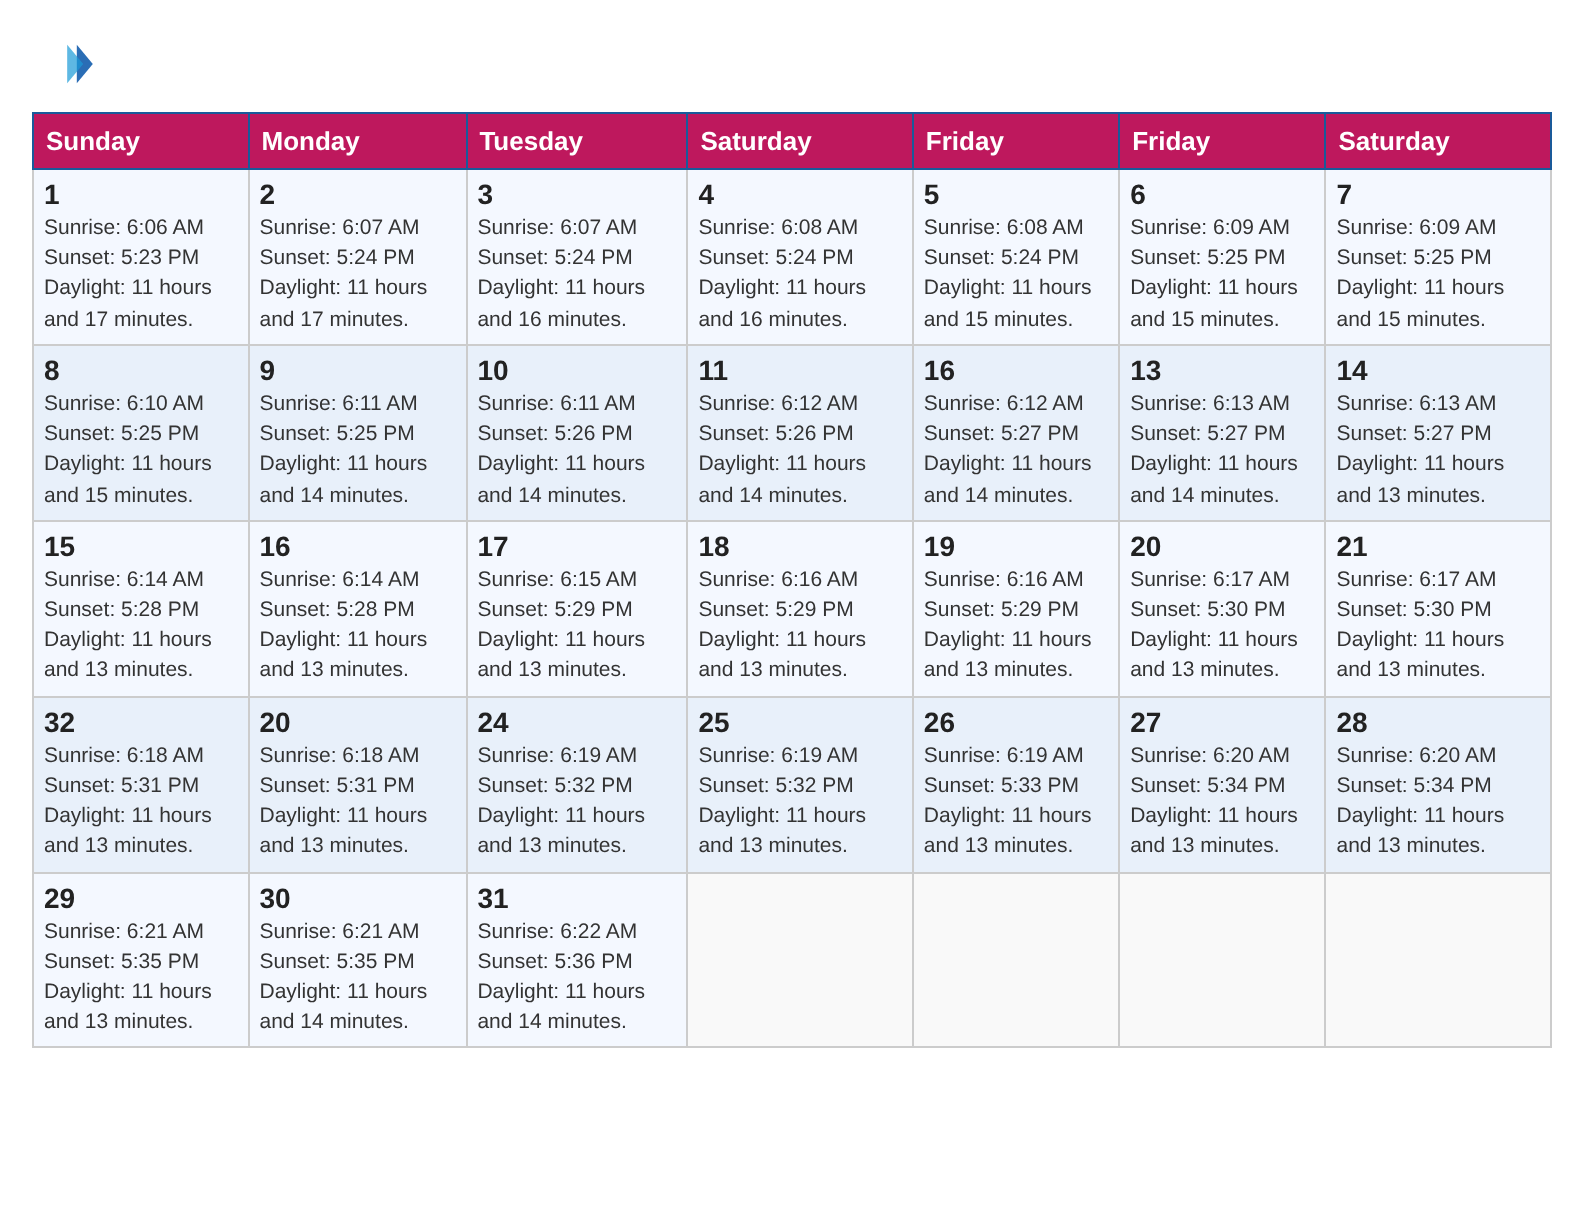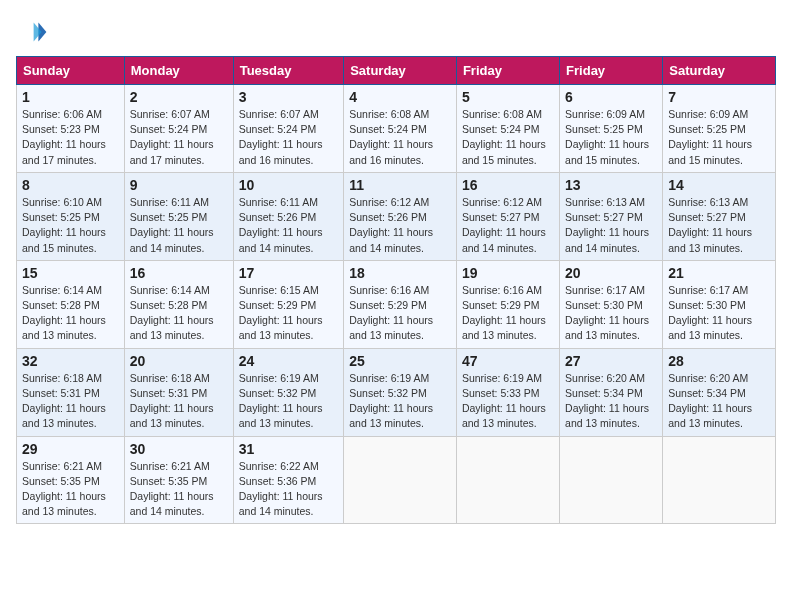--- a/index.html
+++ b/index.html
@@ -220,21 +220,21 @@
       </td>
         <td>
         <span class="day-num">24</span>
         <span class="day-info">Sunrise: 6:19 AM<br>Sunset: 5:32 PM<br>Daylight: 11 hours and 13 minutes.</span>
       </td>
         <td>
         <span class="day-num">25</span>
         <span class="day-info">Sunrise: 6:19 AM<br>Sunset: 5:32 PM<br>Daylight: 11 hours and 13 minutes.</span>
       </td>
         <td>
-        <span class="day-num">47</span>
+        <span class="day-num">26</span>
         <span class="day-info">Sunrise: 6:19 AM<br>Sunset: 5:33 PM<br>Daylight: 11 hours and 13 minutes.</span>
       </td>
         <td>
         <span class="day-num">27</span>
         <span class="day-info">Sunrise: 6:20 AM<br>Sunset: 5:34 PM<br>Daylight: 11 hours and 13 minutes.</span>
       </td>
         <td>
         <span class="day-num">28</span>
         <span class="day-info">Sunrise: 6:20 AM<br>Sunset: 5:34 PM<br>Daylight: 11 hours and 13 minutes.</span>
       </td>

